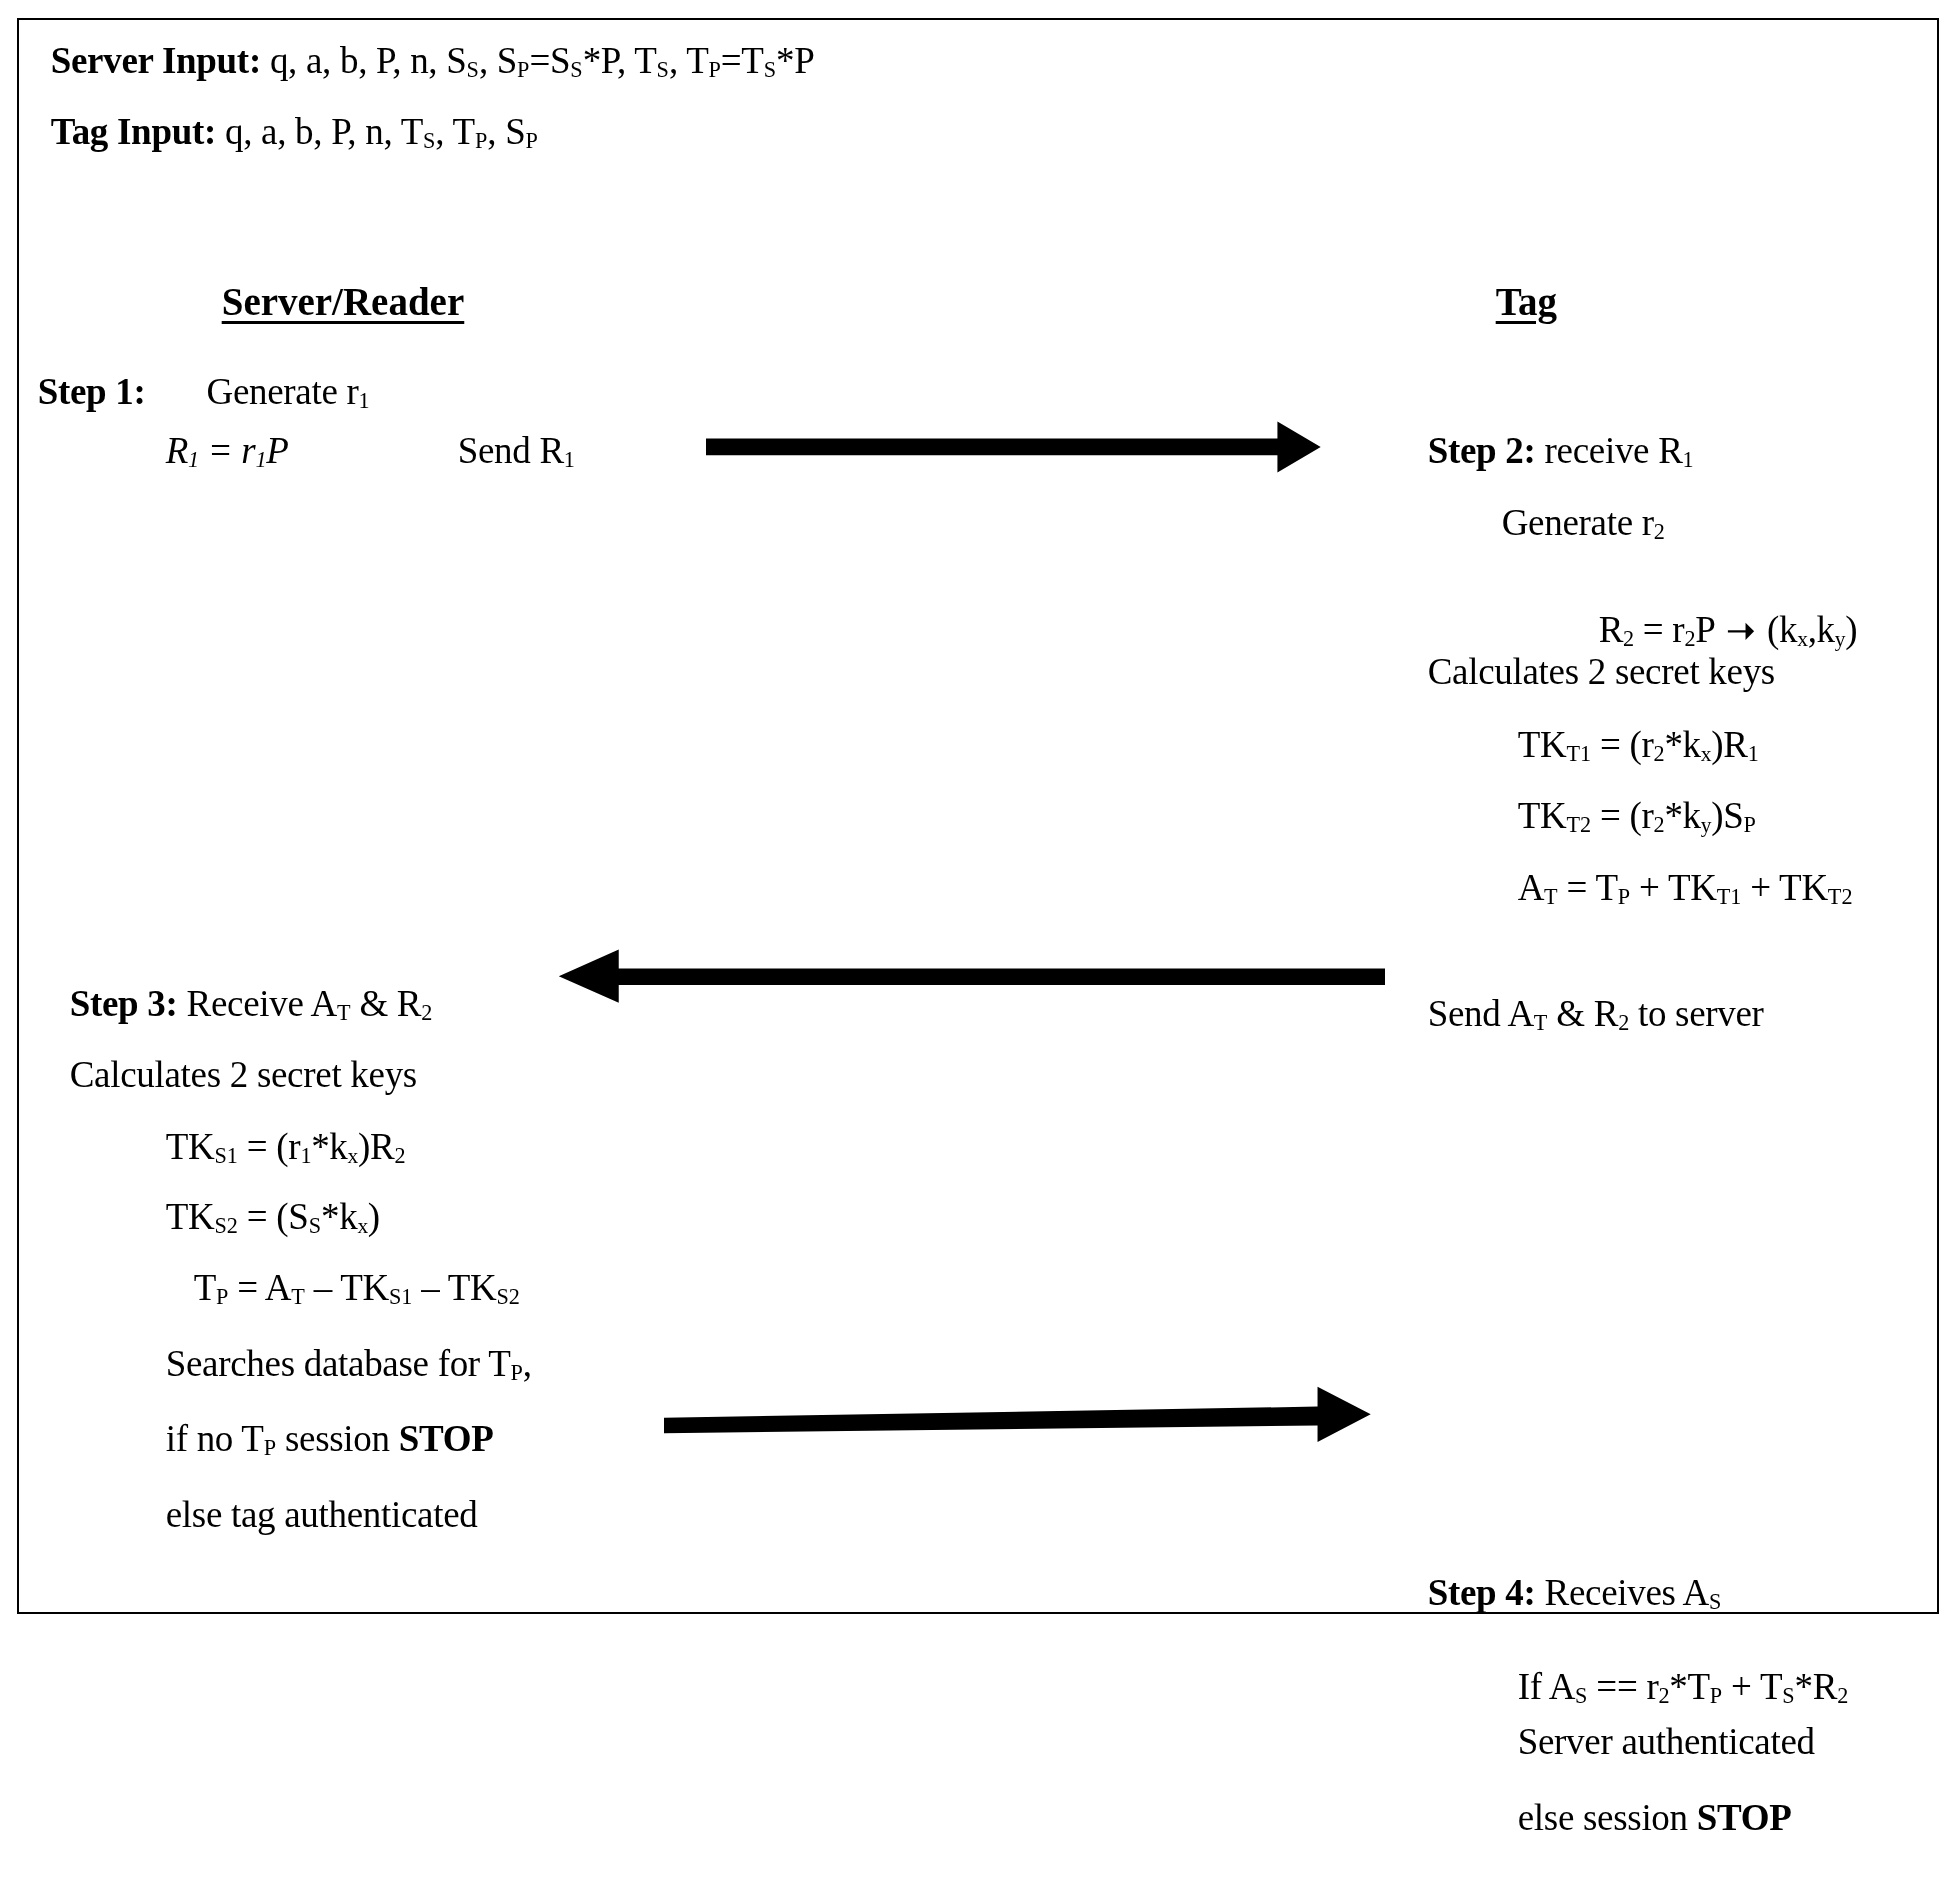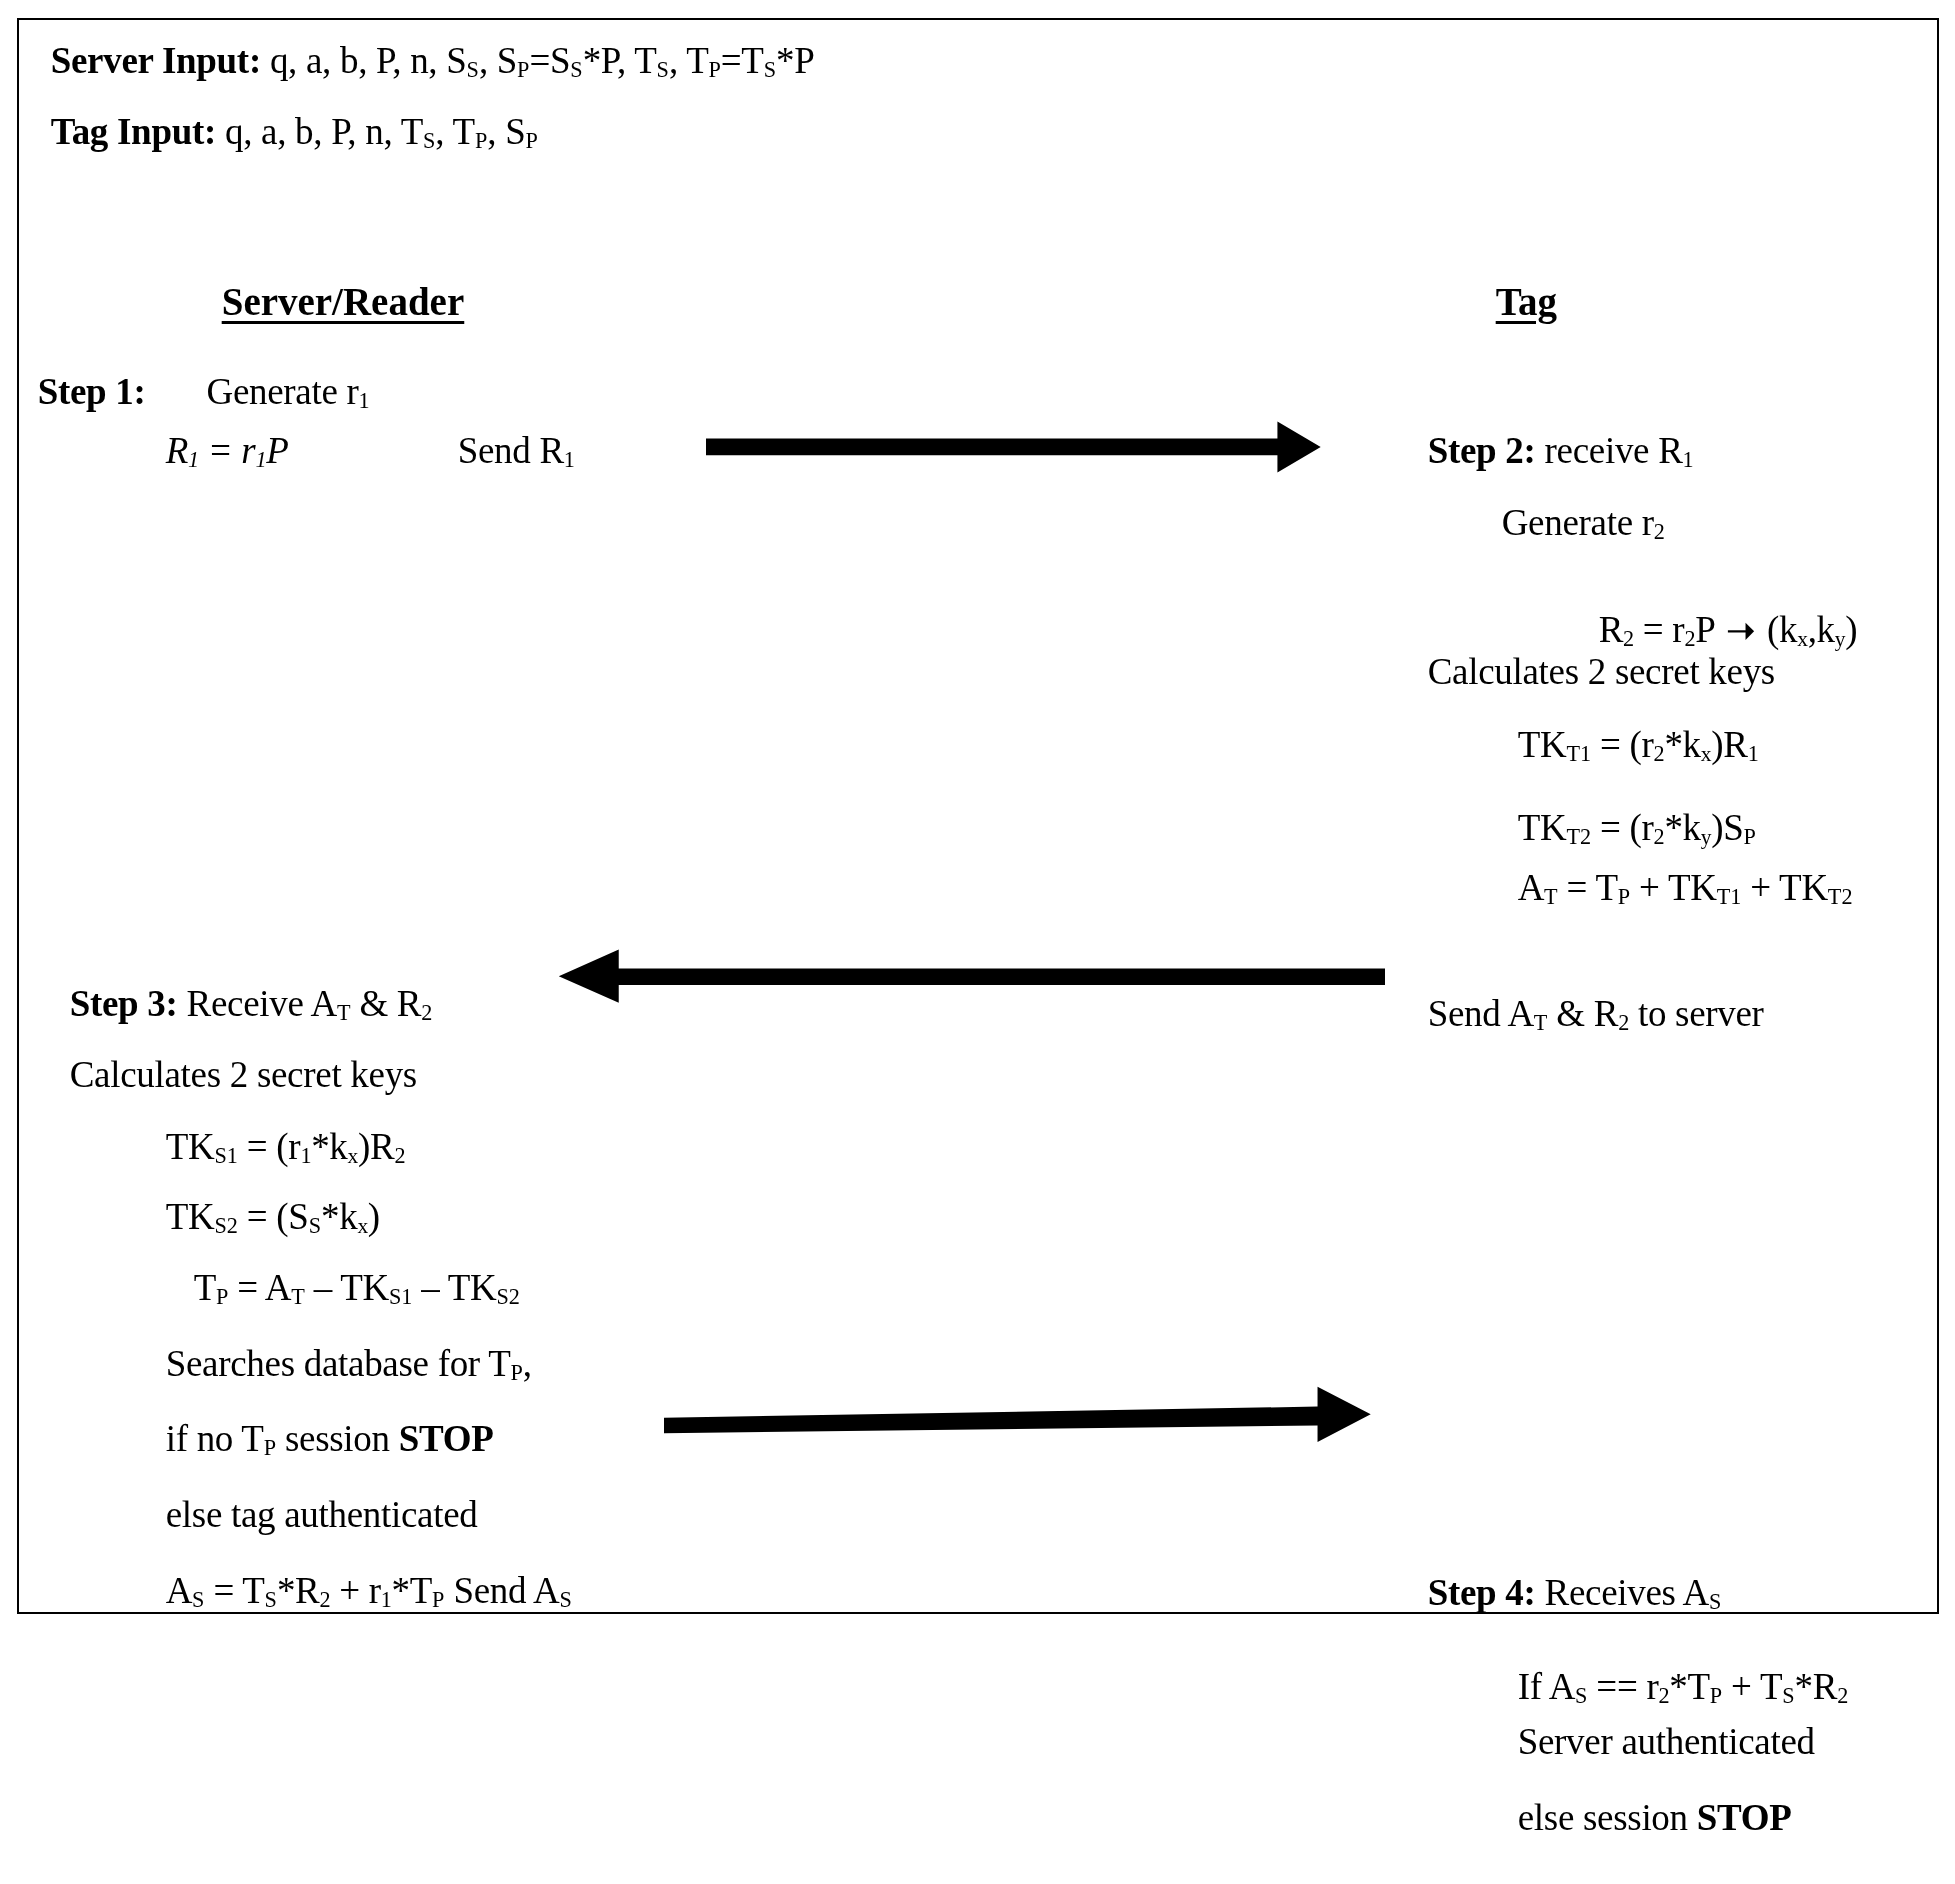--- a/index.html
+++ b/index.html
@@ -143,23 +143,20 @@
     </div>
 
     <div class="tline" style="left:147px; top:1400px;">
       if no T<sub class="sc">P</sub> session <span class="b">STOP</span>
     </div>
 
     <div class="tline" style="left:147px; top:1476px;">
       else tag authenticated
     </div>
 
-    <div class="tline" style="left:147px; top:1552px;">
-      A<sub class="sc">S</sub> = T<sub class="sc">S</sub>*R<sub class="num">2</sub> + r<sub class="num">1</sub>*T<sub class="sc">P</sub> Send A<sub class="sc">S</sub>
-    </div>
 
     <div class="tline" style="left:1409px; top:412px;">
       <span class="b">Step 2:</span>
       <span> receive R<sub class="num">1</sub></span>
     </div>
 
     <div class="tline" style="left:1483px; top:484px;">
       Generate r<sub class="num">2</sub>
     </div>
 
@@ -168,21 +165,21 @@
     </div>
 
     <div class="tline" style="left:1409px; top:633px;">
       Calculates 2 secret keys
     </div>
 
     <div class="tline" style="left:1499px; top:706px;">
       TK<sub class="sc">T1</sub> = (r<sub class="num">2</sub>*k<sub class="lc">x</sub>)R<sub class="num">1</sub>
     </div>
 
-    <div class="tline" style="left:1499px; top:777px;margin-top:12px;">
+    <div class="tline" style="left:1499px; top:777px;">
       TK<sub class="sc">T2</sub> = (r<sub class="num">2</sub>*k<sub class="lc">y</sub>)S<sub class="sc">P</sub>
     </div>
 
     <div class="tline" style="left:1499px; top:849px;">
       A<sub class="sc">T</sub> = T<sub class="sc">P</sub> + TK<sub class="sc">T1</sub> + TK<sub class="sc">T2</sub>
     </div>
 
     <div class="tline" style="left:1409px; top:975px;">
       Send A<sub class="sc">T</sub> &amp; R<sub class="num">2</sub> to server
     </div>

